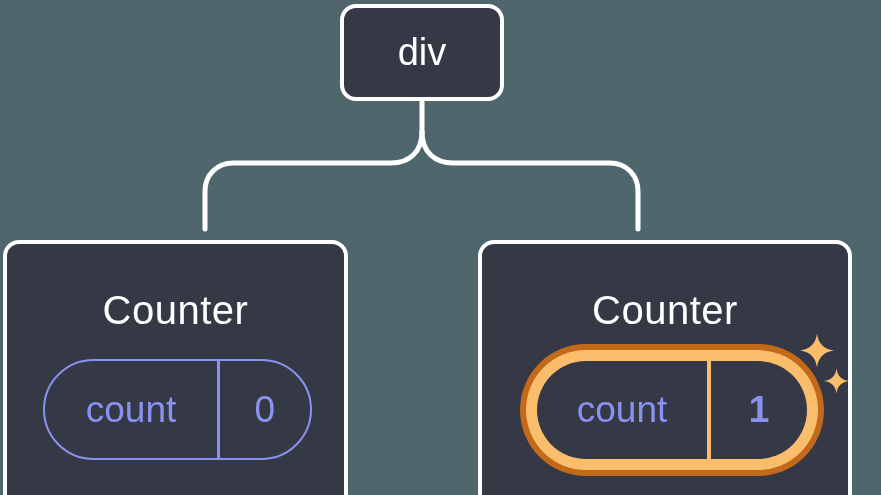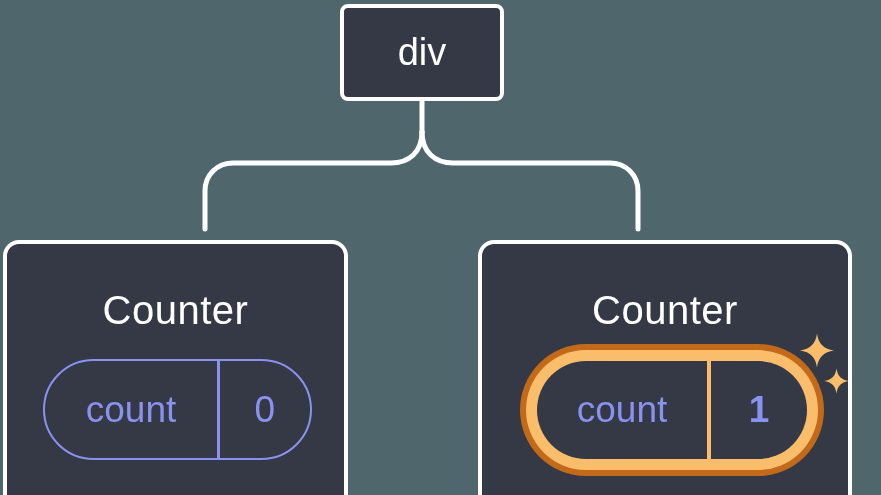--- a/index.html
+++ b/index.html
@@ -35,21 +35,21 @@
     fill: none;
     stroke-linecap: round;
   }
 
   .node-root {
     position: absolute;
     left: 340px; top: 4px;
     width: 164px; height: 97px;
     background: var(--node-fill);
     border: 4px solid var(--node-border);
-    border-radius: 8px;
+    border-radius: 16px;
     display: flex;
     align-items: center;
     justify-content: center;
     color: var(--text-primary);
     font-size: 38px;
   }
 
   .card {
     position: absolute;
     top: 240px;

